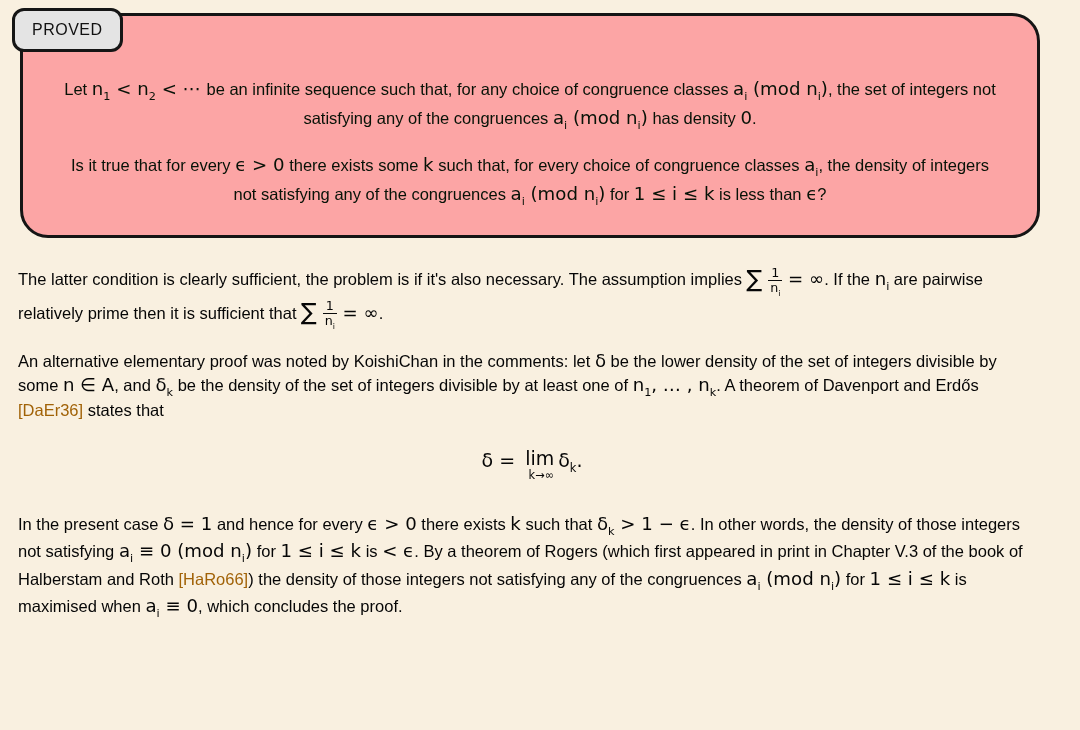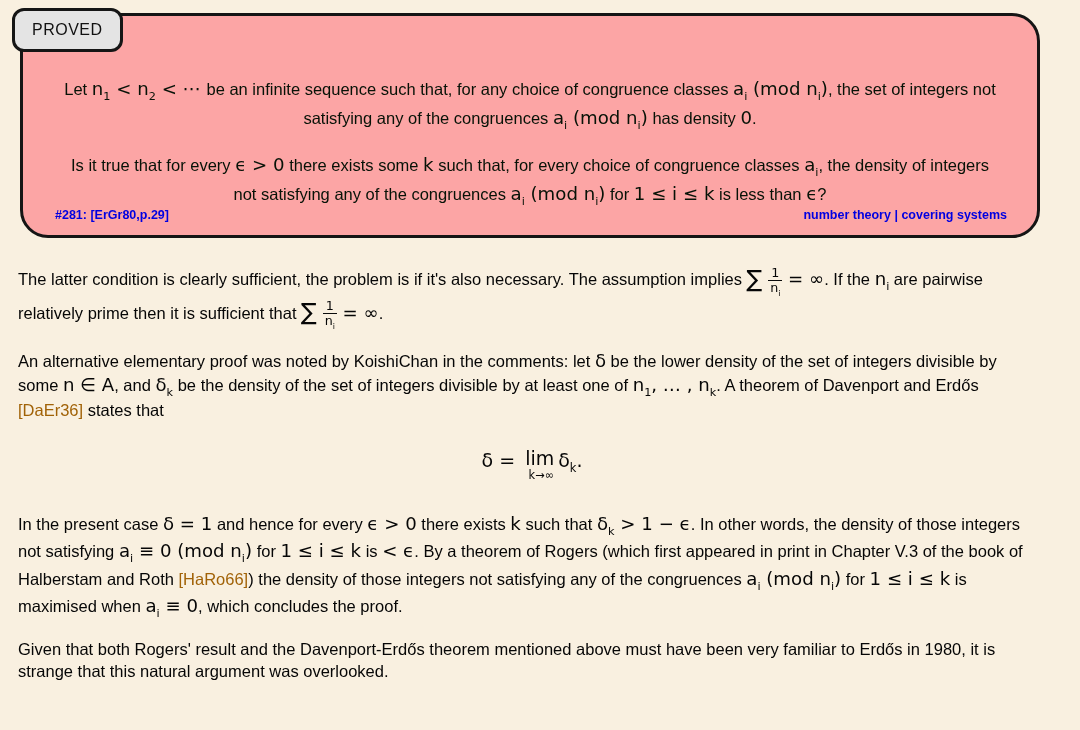--- a/index.html
+++ b/index.html
@@ -76,32 +76,27 @@
   .equation sub{font-size:0.6em;}
 </style>
 </head>
 <body>
 
 <div class="problem-box">
   <div class="statement">
     <div class="line">Let <span class="math">n<sub>1</sub></span><span class="math"> &lt; </span><span class="math">n<sub>2</sub></span><span class="math"> &lt; ⋯ </span> be an infinite sequence such that, for any choice of congruence classes <span class="math">a<sub>i</sub></span><span class="math"> (mod </span><span class="math">n<sub>i</sub></span><span class="math">)</span>, the set of integers not satisfying any of the congruences <span class="math">a<sub>i</sub></span><span class="math"> (mod </span><span class="math">n<sub>i</sub></span><span class="math">)</span> has density <span class="math">0</span>.</div>
     <div class="line">Is it true that for every <span class="math">ϵ &gt; 0</span> there exists some <span class="math">k</span> such that, for every choice of congruence classes <span class="math">a<sub>i</sub></span>, the density of integers not satisfying any of the congruences <span class="math">a<sub>i</sub></span><span class="math"> (mod </span><span class="math">n<sub>i</sub></span><span class="math">)</span> for <span class="math">1 ≤ i ≤ k</span> is less than <span class="math">ϵ</span>?</div>
   </div>
-  <div class="box-footer">
-    <a href="#" class="blue-link">#281: [ErGr80,p.29]</a>
-    <span id="tag-list"><a class="blue-link" href="#">number theory</a><span class="tag-sep"> | </span><a class="blue-link" href="#">covering systems</a></span>
-  </div>
 </div>
 
 <div class="status-badge">PROVED</div>
 
 <div class="body-text">
   <p class="para">The latter condition is clearly sufficient, the problem is if it's also necessary. The assumption implies <span class="math"><span class="sum">∑</span> <span class="frac"><span class="num">1</span><span class="den">n<sub>i</sub></span></span></span><span class="math"> = ∞</span>. If the <span class="math">n<sub>i</sub></span> are pairwise relatively prime then it is sufficient that <span class="math"><span class="sum">∑</span> <span class="frac"><span class="num">1</span><span class="den">n<sub>i</sub></span></span></span><span class="math"> = ∞</span>.</p>
   <p class="para">An alternative elementary proof was noted by KoishiChan in the comments: let <span class="math">δ</span> be the lower density of the set of integers divisible by some <span class="math">n ∈ A</span>, and <span class="math">δ<sub>k</sub></span> be the density of the set of integers divisible by at least one of <span class="math">n<sub>1</sub></span><span class="math">, … , </span><span class="math">n<sub>k</sub></span>. A theorem of Davenport and Erdős <a class="cite" href="#">[DaEr36]</a> states that</p>
 
   <div class="equation">
     <span>δ = </span><span class="lim-stack"><span class="lim-top">lim</span><span class="lim-bot">k→∞</span></span><span><span>δ</span><sub>k</sub><span>.</span></span>
   </div>
 
   <p class="para">In the present case <span class="math">δ = 1</span> and hence for every <span class="math">ϵ &gt; 0</span> there exists <span class="math">k</span> such that <span class="math">δ<sub>k</sub></span><span class="math"> &gt; 1 − ϵ</span>. In other words, the density of those integers not satisfying <span class="math">a<sub>i</sub></span><span class="math"> ≡ 0 (mod </span><span class="math">n<sub>i</sub></span><span class="math">)</span> for <span class="math">1 ≤ i ≤ k</span> is <span class="math">&lt; ϵ</span>. By a theorem of Rogers (which first appeared in print in Chapter V.3 of the book of Halberstam and Roth <a class="cite" href="#">[HaRo66]</a>) the density of those integers not satisfying any of the congruences <span class="math">a<sub>i</sub></span><span class="math"> (mod </span><span class="math">n<sub>i</sub></span><span class="math">)</span> for <span class="math">1 ≤ i ≤ k</span> is maximised when <span class="math">a<sub>i</sub></span><span class="math"> ≡ 0</span>, which concludes the proof.</p>
-  <p class="para">Given that both Rogers' result and the Davenport-Erdős theorem mentioned above must have been very familiar to Erdős in 1980, it is strange that this natural argument was overlooked.</p>
 
 </div>
 
 </body></html>

